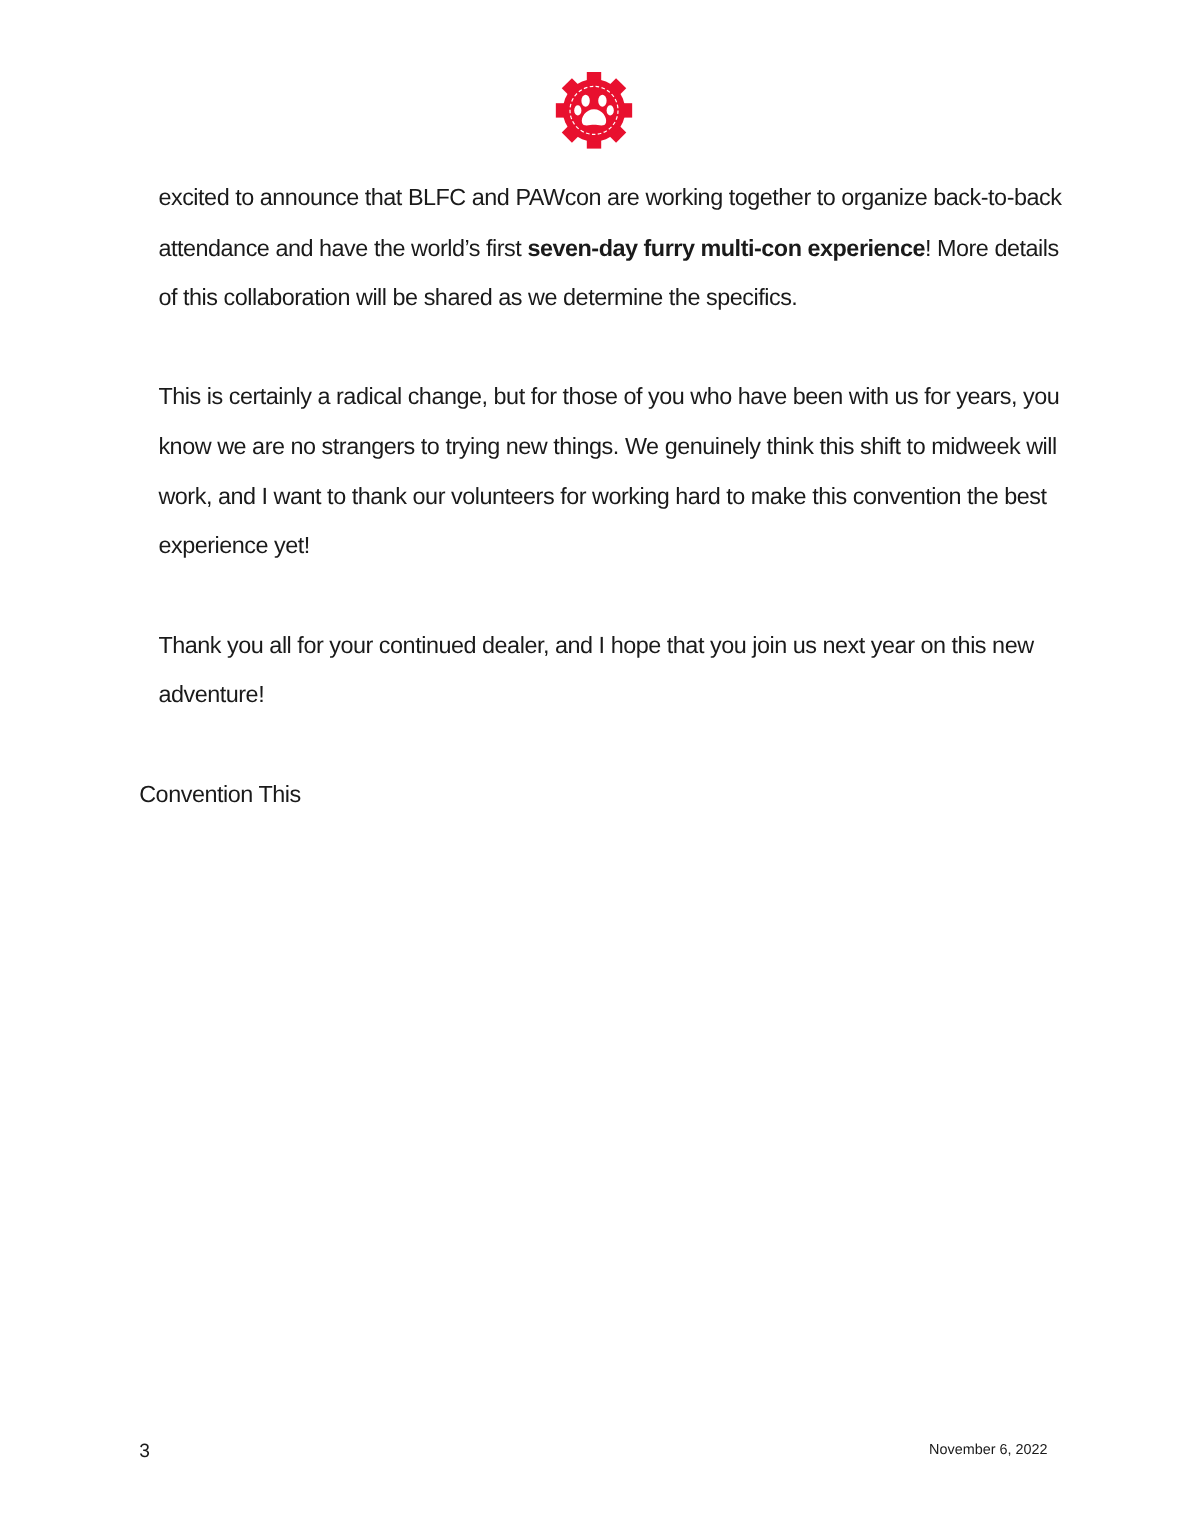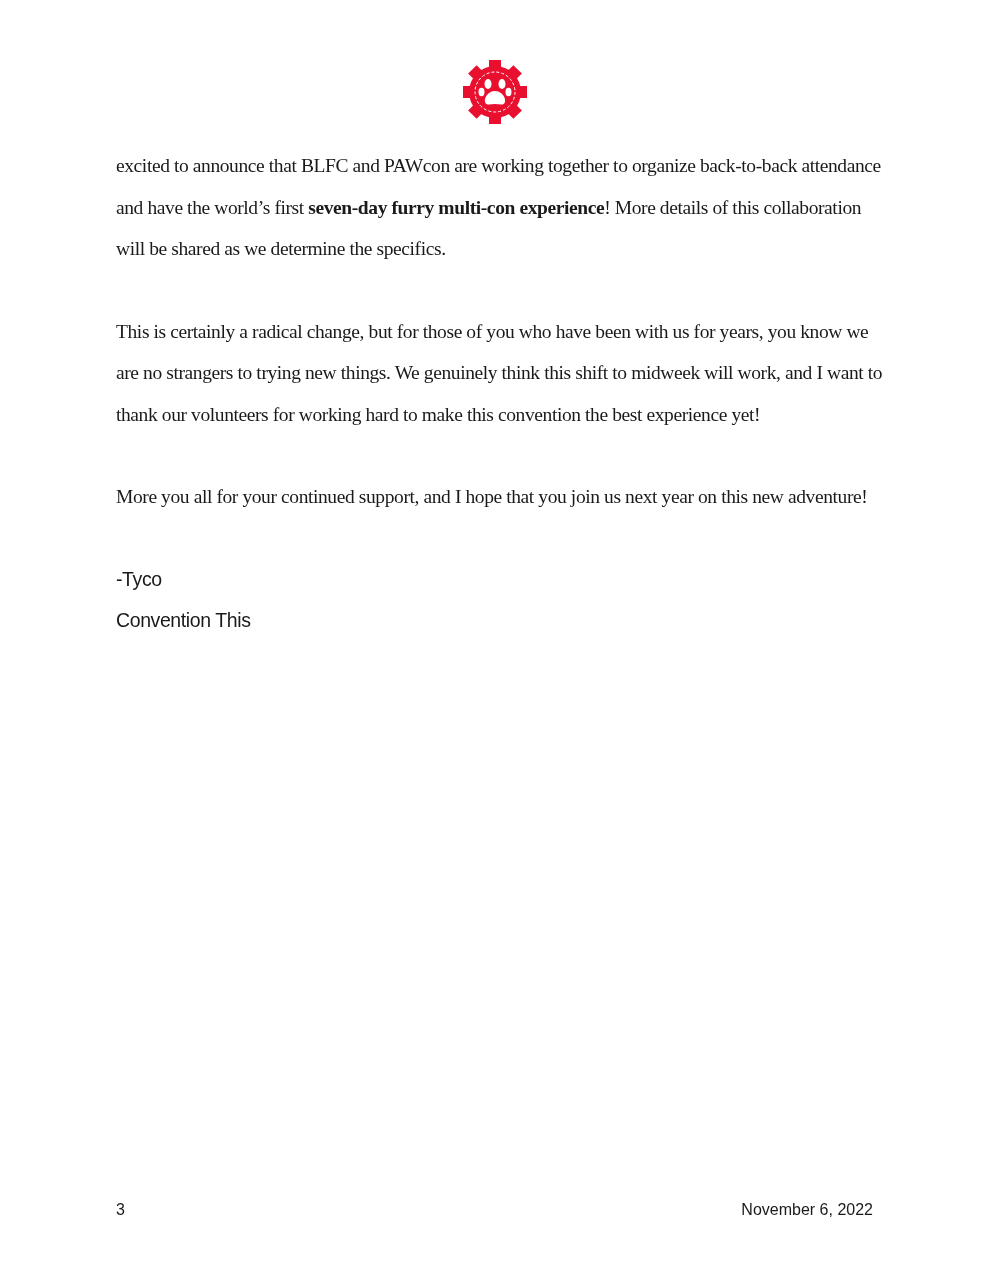--- a/index.html
+++ b/index.html
@@ -1,24 +1,24 @@
 <!DOCTYPE html>
 <html><head>
 <meta charset="utf-8">
 <style>
   html, body { margin: 0; padding: 0; background: #ffffff; }
   body { width: 989px; height: 1280px; position: relative; overflow: hidden;
          font-family: "Liberation Sans", sans-serif; color: #1a1a1a; }
   .logo { position: absolute; left: 463px; top: 60px; width: 64px; height: 64px; }
   .content { position: absolute; left: 116px; top: 145px; width: 770px;
              font-size: 19.5px; letter-spacing: -0.4px; }
-  .para { margin: 0 0 41px 0; line-height: 41.5px; font-family: Liberation Serif, serif; }
+  .para { margin: 0 0 41px 16px; line-height: 41.5px; }
   .sig { line-height: 41px; margin: 0; }
   .footer-left { position: absolute; left: 116px; top: 1201px; font-size: 16px; }
-  .footer-right { position: absolute; right: 116px; top: 1201px; font-size: 16px; text-align: center; }
+  .footer-right { position: absolute; right: 116px; top: 1201px; font-size: 12px; text-align: center; }
   b { font-weight: bold; }
 </style>
 </head>
 <body>
 
 <div class="logo">
   <svg width="64" height="64" viewBox="0 0 64 64">
     <g fill="#e8102e">
       <rect x="26" y="0" width="12" height="64"></rect>
       <rect x="0" y="26" width="64" height="12"></rect>
@@ -33,19 +33,18 @@
       <ellipse cx="18.5" cy="32" rx="3" ry="4.2"></ellipse>
       <ellipse cx="45.5" cy="32" rx="3" ry="4.2"></ellipse>
       <path d="M32 31 C25 31 21 38 22 42 C23 46 28 44 32 44 C36 44 41 46 42 42 C43 38 39 31 32 31 Z"></path>
     </g>
   </svg>
 </div>
 
 <div class="content">
   <p class="para"><span>excited to announce that BLFC and PAWcon are working together to organize back-to-back attendance and have the world’s first </span><b>seven-day furry multi-con experience</b><span>! More details of this collaboration will be shared as we determine the specifics.</span></p>
   <p class="para">This is certainly a radical change, but for those of you who have been with us for years, you know we are no strangers to trying new things. We genuinely think this shift to midweek will work, and I want to thank our volunteers for working hard to make this convention the best experience yet!</p>
-  <p class="para">More you all for your continued support, and I hope that you join us next year on this new adventure!</p>
-  <p class="sig">-Tyco</p>
+  <p class="para">Thank you all for your continued dealer, and I hope that you join us next year on this new adventure!</p>
   <p class="sig">Convention This</p>
 </div>
 
 <div class="footer-left">3</div>
 <div class="footer-right">November 6, 2022</div>
 
 </body></html>

